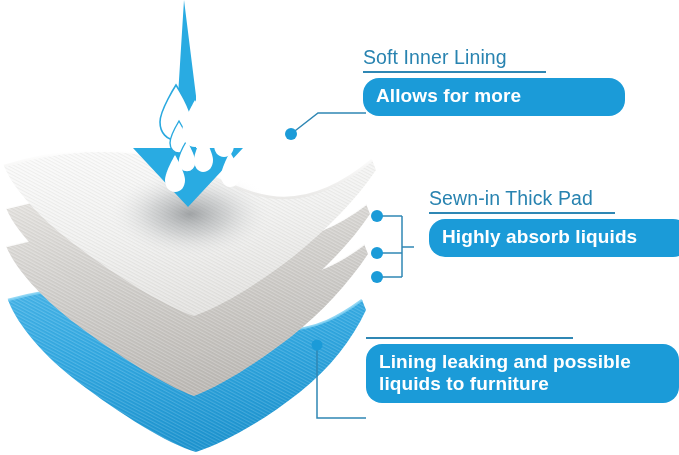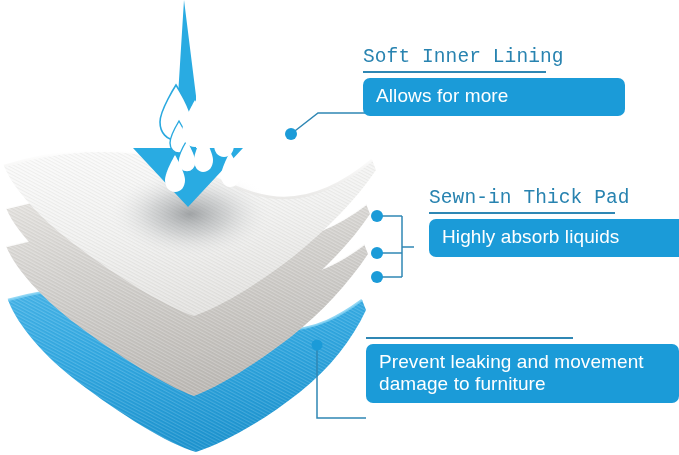--- a/index.html
+++ b/index.html
@@ -22,41 +22,41 @@
     top: 0;
     width: 679px;
     height: 455px;
   }
 
   
   .callout {
     position: absolute;
   }
   .callout-heading {
-    font-family: Liberation Mono, monospace;
+    font-family: Liberation Sans, sans-serif;
     font-size: 19.5px;
     font-weight: 400;
     color: #2883b0;
     letter-spacing: 0.1px;
     white-space: nowrap;
     line-height: 1.05;
   }
   .callout-rule {
     height: 2px;
     background: #2f87b4;
     margin-top: 4px;
   }
   .callout-box {
     margin-top: 5px;
     background: #1b9bd8;
-    border-radius: 7px;
+    border-radius: 16px;
     color: #ffffff;
     font-family: "Liberation Sans", sans-serif;
     font-size: 19px;
-    font-weight: normal;
+    font-weight: bold;
     line-height: 1.16;
     padding: 7px 11px 8px 13px;
     box-sizing: border-box;
     letter-spacing: 0.1px;
   }
   .callout-box span { display: block; white-space: nowrap; }
 
   
   #callout-1 { left: 363px; top: 47px; }
   #callout-1 .callout-rule { width: 183px; }
@@ -271,18 +271,18 @@
     <div class="callout-heading">Sewn-in Thick Pad</div>
     <div class="callout-rule"></div>
     <div class="callout-box">
       <span>Highly absorb liquids</span>
     </div>
   </div>
 
   <div class="callout" id="callout-3">
     <div class="callout-rule"></div>
     <div class="callout-box">
-      <span>Prevent leaking and movement</span>
-      <span>damage to furniture</span>
+      <span>Lining leaking and possible</span>
+      <span>liquids to furniture</span>
     </div>
   </div>
 
 </div>
 
 </body></html>

